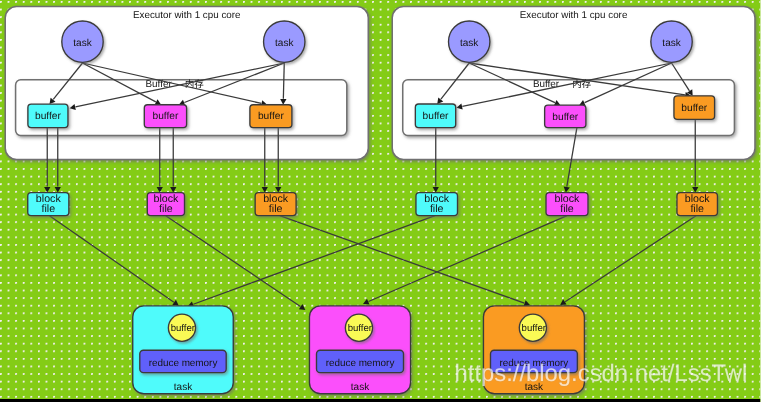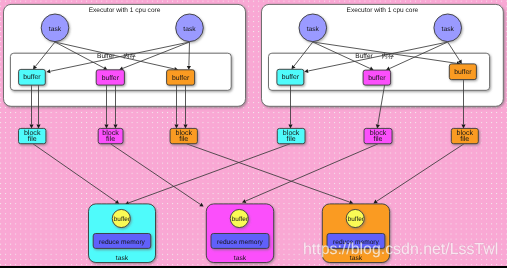--- a/index.html
+++ b/index.html
@@ -1,19 +1,19 @@
 <!DOCTYPE html>
 <html><head>
 <meta charset="utf-8">
 <style>
   html,body{margin:0;padding:0;background:#ffffff;}
   body{width:507px;height:268px;overflow:hidden;
        font-family:"Liberation Sans",sans-serif;
        -webkit-font-smoothing:antialiased;text-rendering:geometricPrecision;}
-  #stage{position:relative;width:507px;height:268px;background:#f9a8d4;}
+  #stage{position:relative;width:507px;height:268px;background:#84cc16;}
   #grid{position:absolute;left:0;top:0;width:507px;height:266px;
         background-image:radial-gradient(circle at 0.5px 0.5px, #f2eeee 0.55px, rgba(255,255,255,0) 0.8px);
         background-size:5.07px 5.07px;background-position:0 0.7px;}
   #bottombar{position:absolute;left:0;top:266px;width:507px;height:2px;background:#000000;}
   svg#diagram{position:absolute;left:0;top:0;opacity:0.999;}
   .lbl{font-family:"Liberation Sans",sans-serif;fill:#141414;text-anchor:middle;}
   .t7{font-size:6.55px;}
   .t6{font-size:6.7px;}
   .t55{font-size:6.8px;}
   .tbg{font-size:6.6px;}

